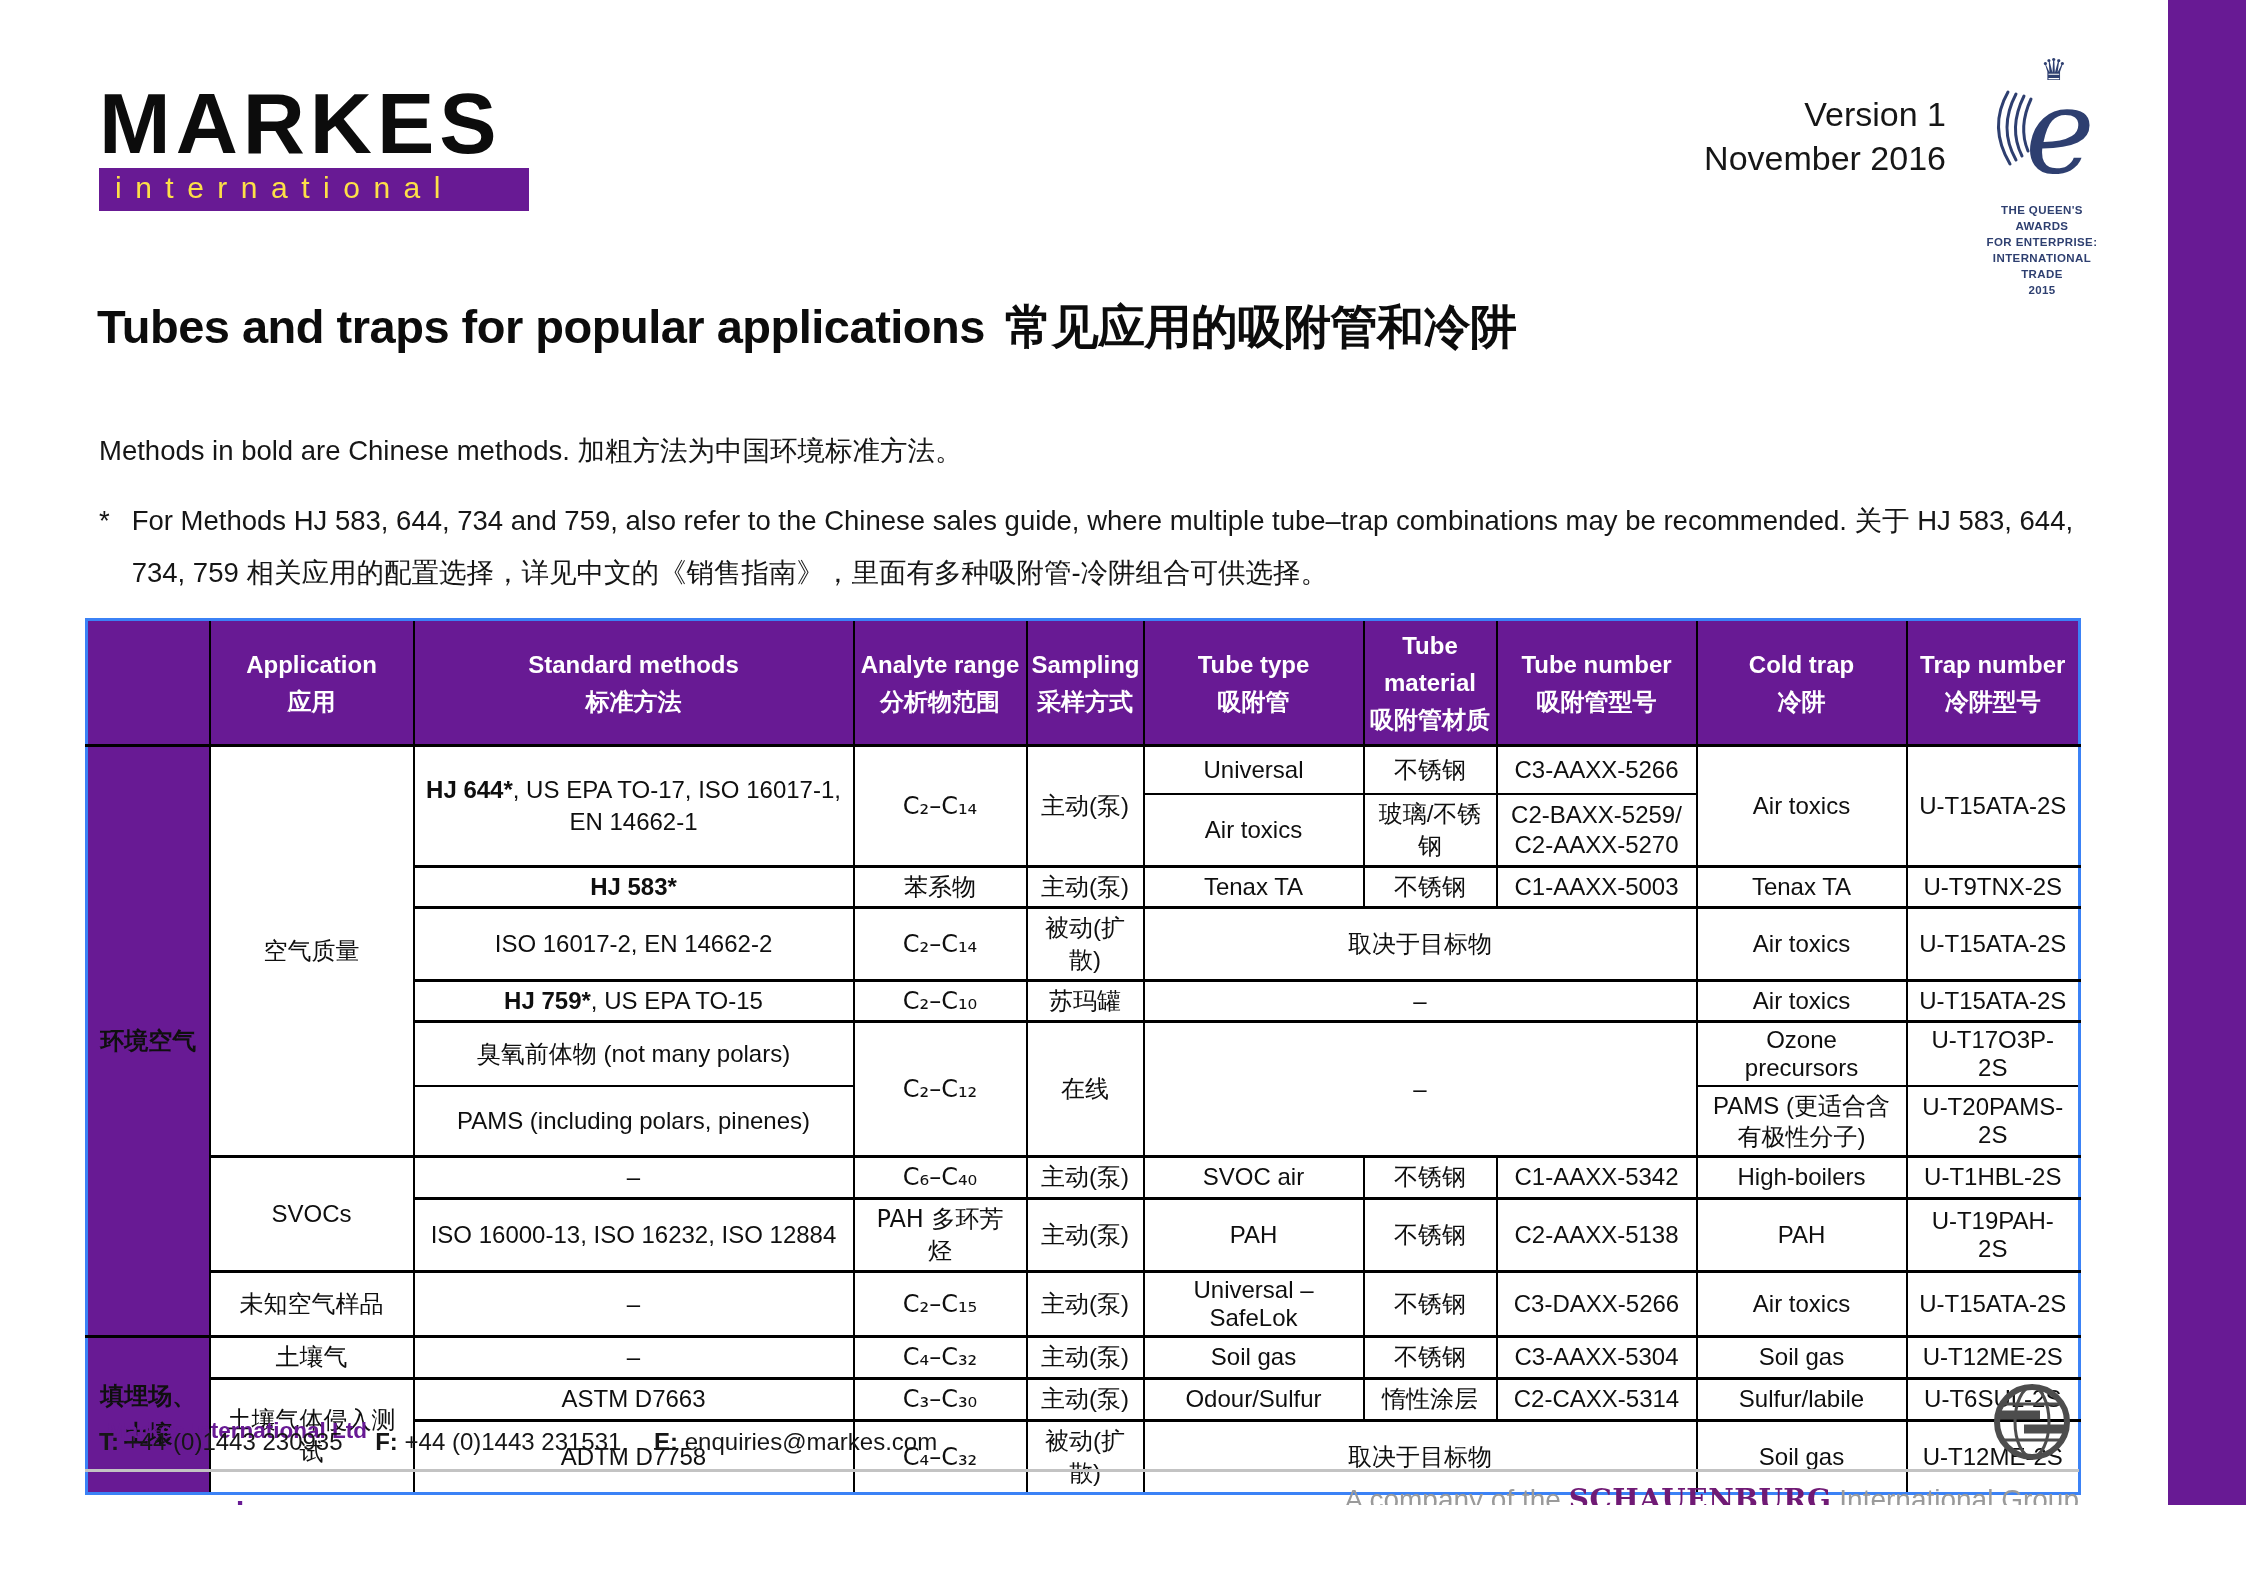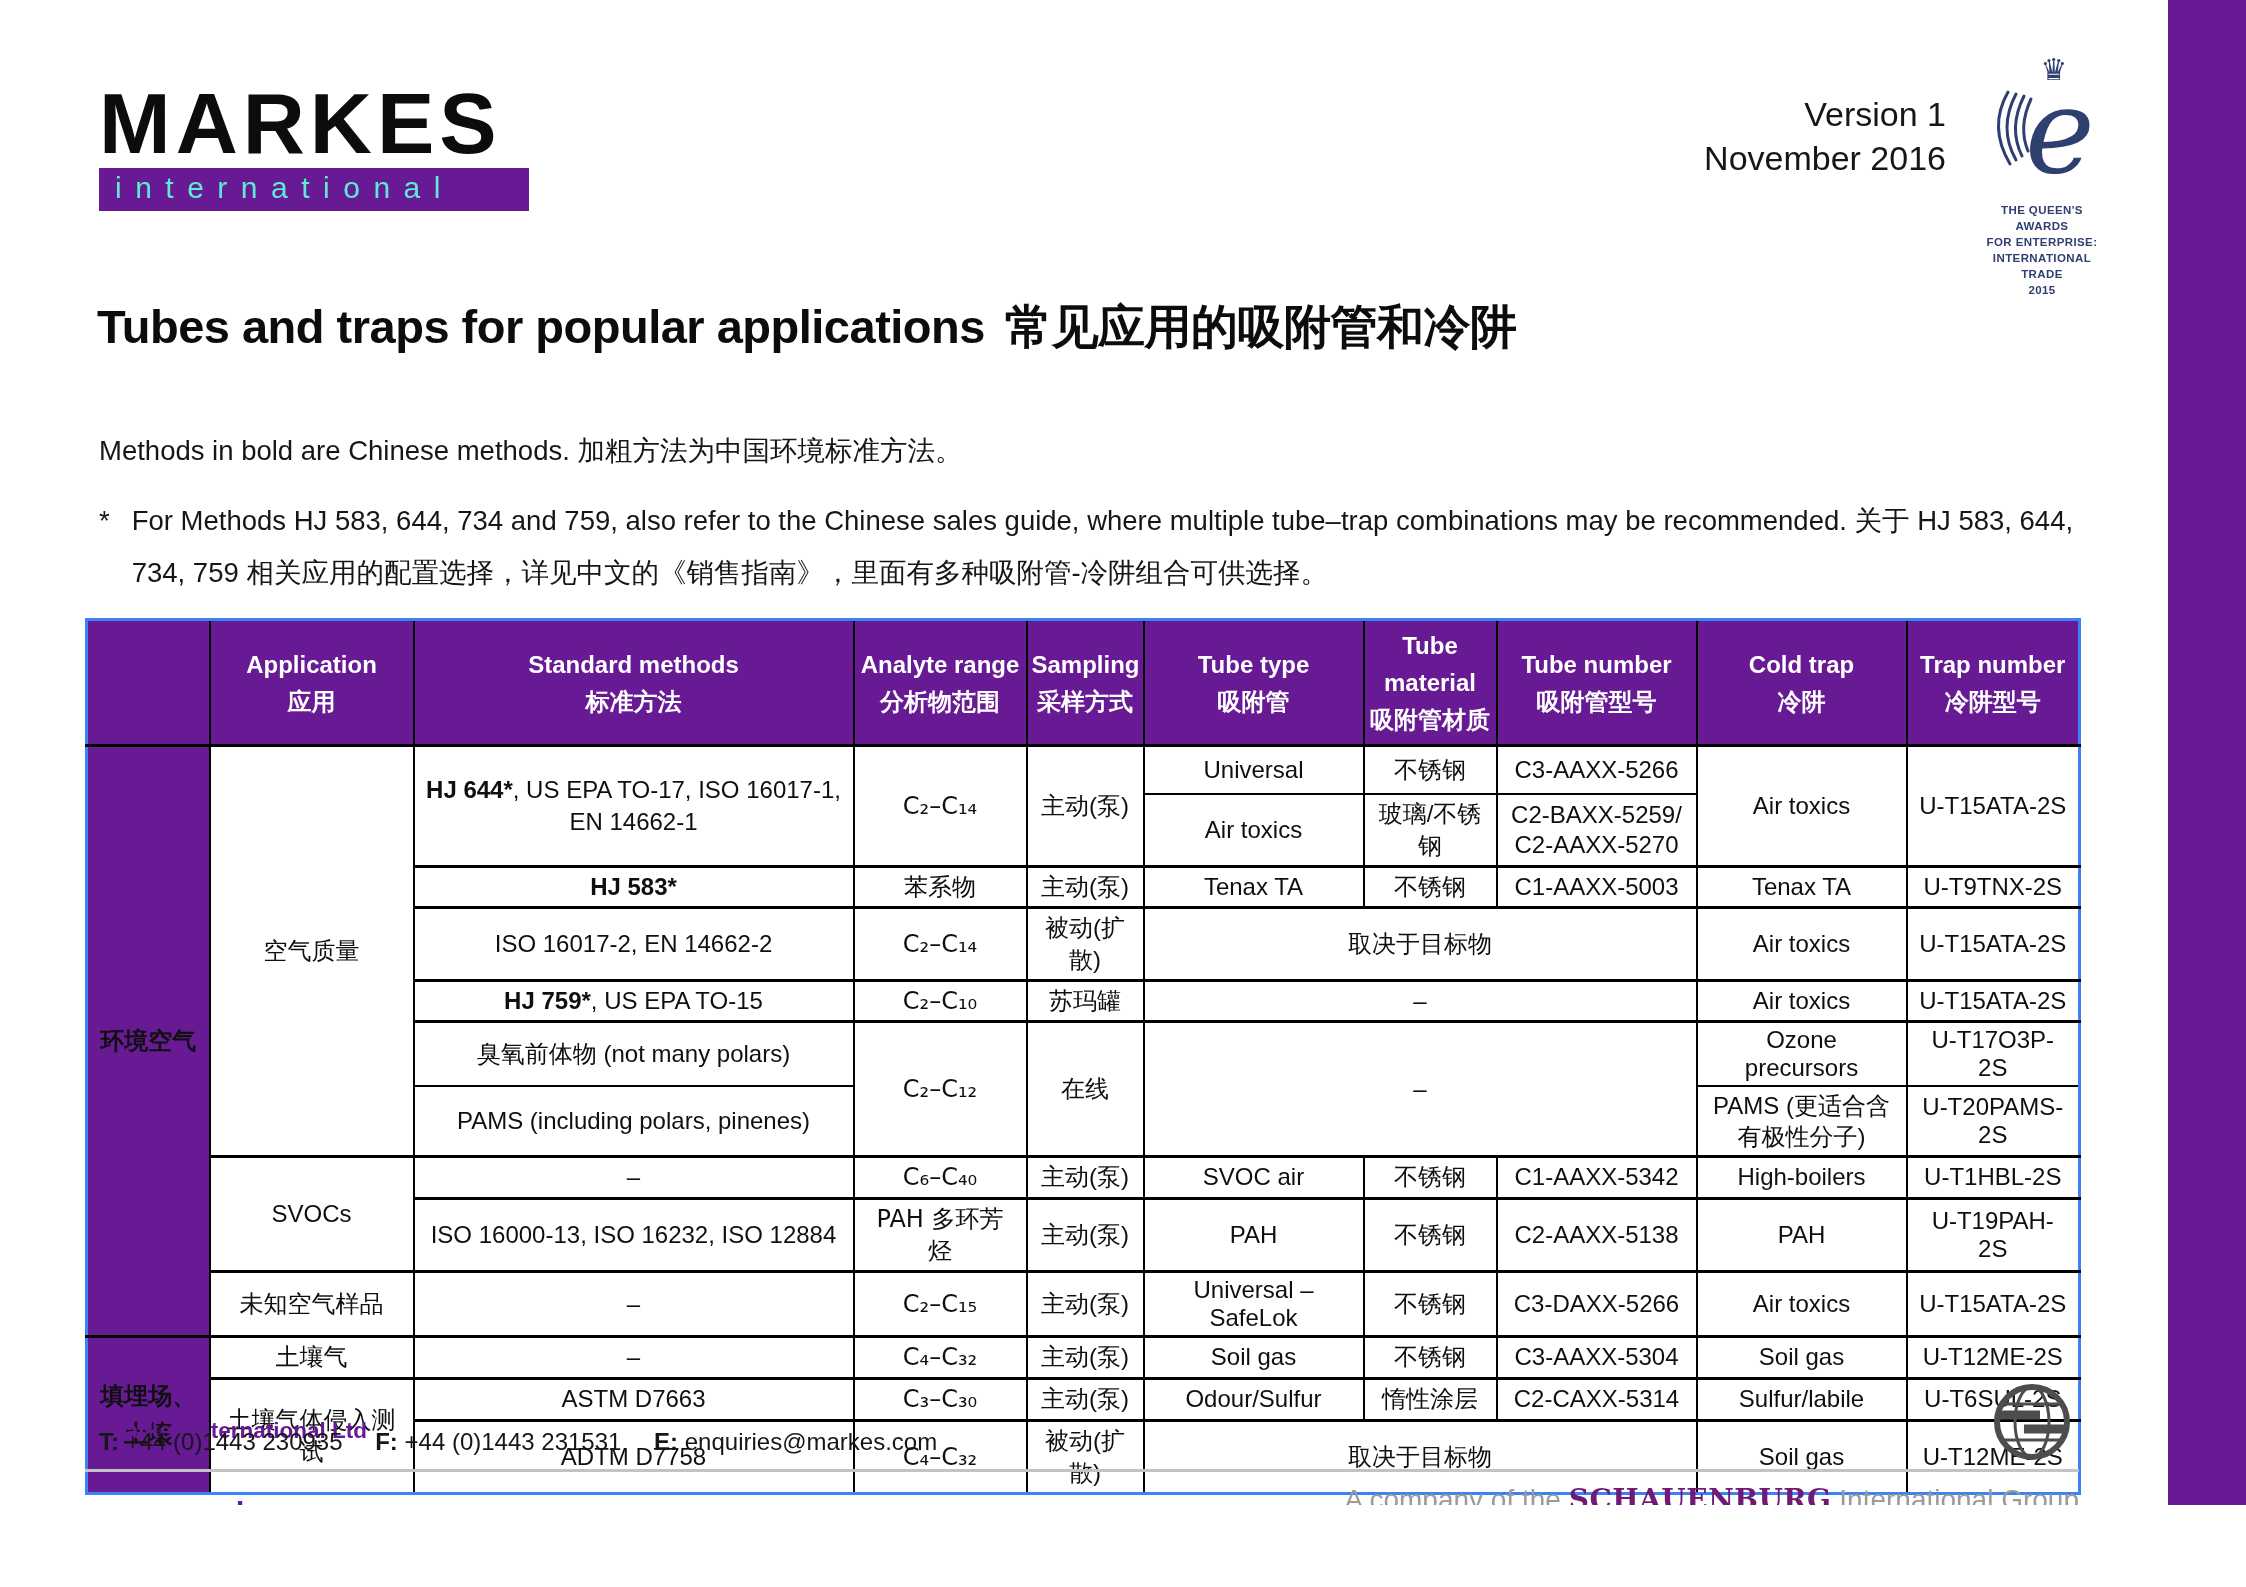--- a/index.html
+++ b/index.html
@@ -3,21 +3,21 @@
 <meta charset="utf-8">
 <style>
   html,body{margin:0;padding:0;background:#ffffff;}
   .page{position:relative;width:2246px;height:1505px;background:#ffffff;overflow:hidden;
         font-family:"Liberation Sans","DejaVu Sans",sans-serif;color:#111;}
   .right-bar{position:absolute;top:0;right:0;width:78px;height:1587px;background:#681A94;}
 
   
   .logo{position:absolute;left:99px;top:86px;width:430px;}
   .logo-name{font-weight:bold;font-size:86px;line-height:74px;letter-spacing:5px;color:#0c0c0c;}
-  .logo-sub{margin-top:8px;background:#681A94;color:#5eead4;font-size:30px;line-height:30px;
+  .logo-sub{margin-top:8px;background:#681A94;color:#fde047;font-size:30px;line-height:30px;
             letter-spacing:13.5px;padding:5px 12px 8px 16px;box-sizing:border-box;width:430px;white-space:nowrap;}
 
   
   .version{position:absolute;top:92px;right:300px;text-align:right;font-size:34px;line-height:44px;color:#161616;}
   .award{position:absolute;left:1975px;top:52px;width:134px;text-align:center;color:#2E3F70;}
   .award svg{display:block;margin:0 auto;}
   .award-caption{font-size:11.5px;font-weight:bold;line-height:16px;letter-spacing:.4px;margin-top:2px;}
 
   
   .title{position:absolute;left:97px;top:296px;font-size:47px;font-weight:bold;letter-spacing:-.5px;color:#0c0c0c;white-space:nowrap;}

